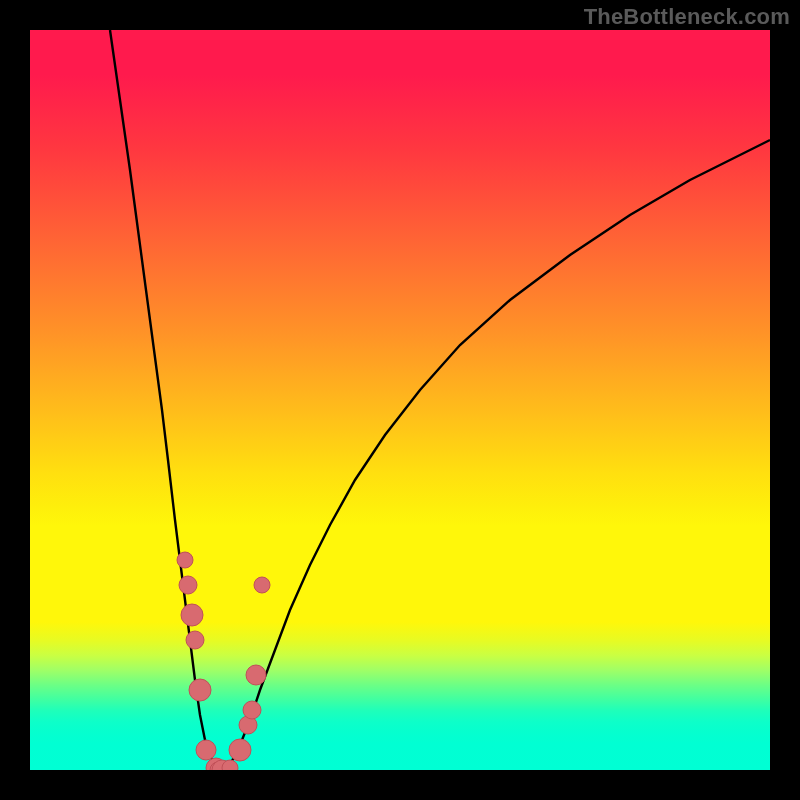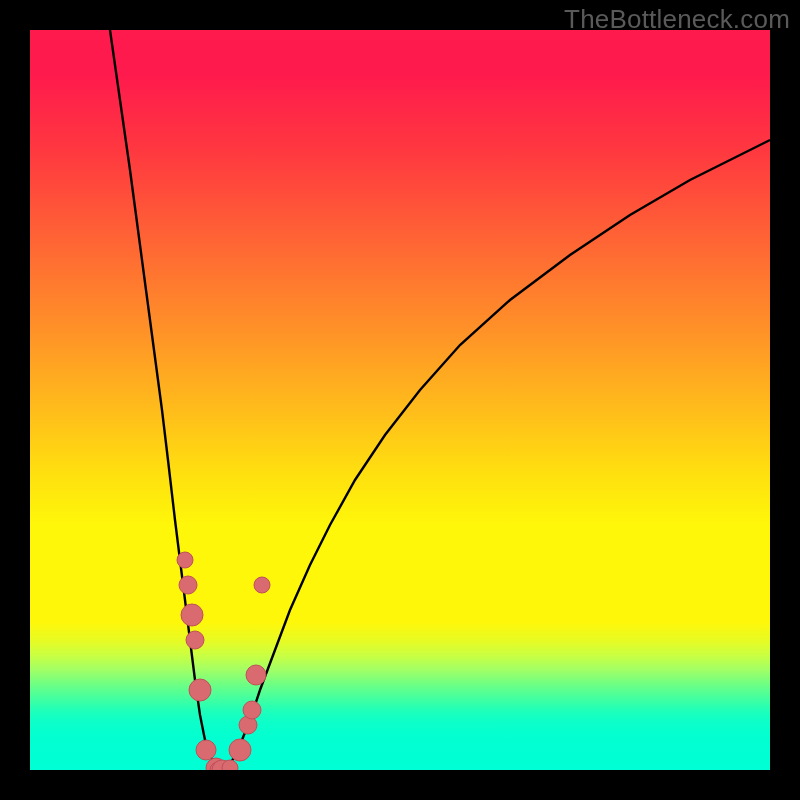--- a/index.html
+++ b/index.html
@@ -54,22 +54,22 @@
         #05ffcf 95%,
         #01ffd3 96.5%,
         #00ffd4 100%
       );
   }
   .watermark {
     position: absolute;
     top: 4px;
     right: 10px;
     font-family: Arial, Helvetica, sans-serif;
-    font-size: 26px;
-    font-weight: 400;
+    font-size: 22px;
+    font-weight: 700;
     color: #5a5a5a;
     letter-spacing: 0.2px;
     user-select: none;
   }
   svg.curves {
     position: absolute;
     left: 0;
     top: 0;
     width: 740px;
     height: 740px;

